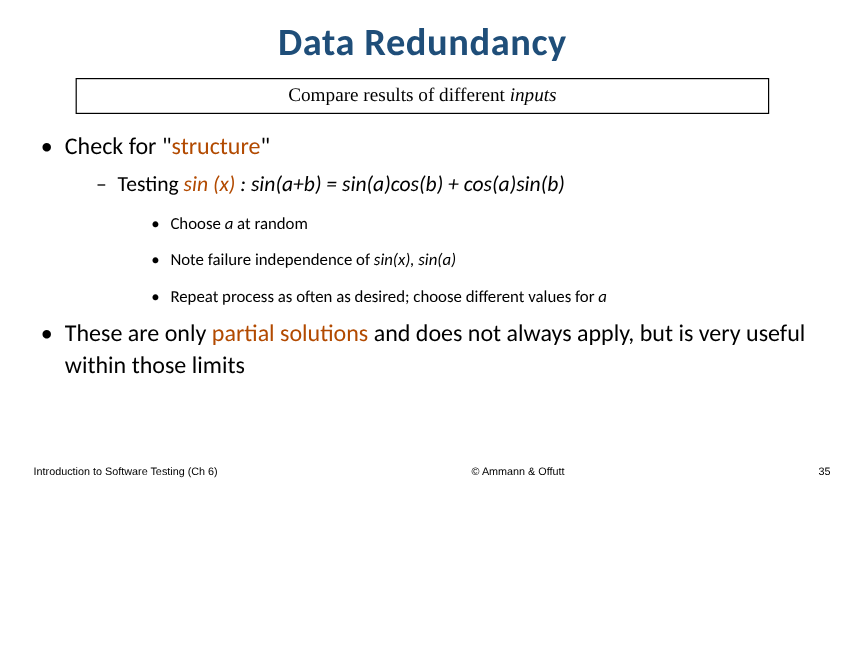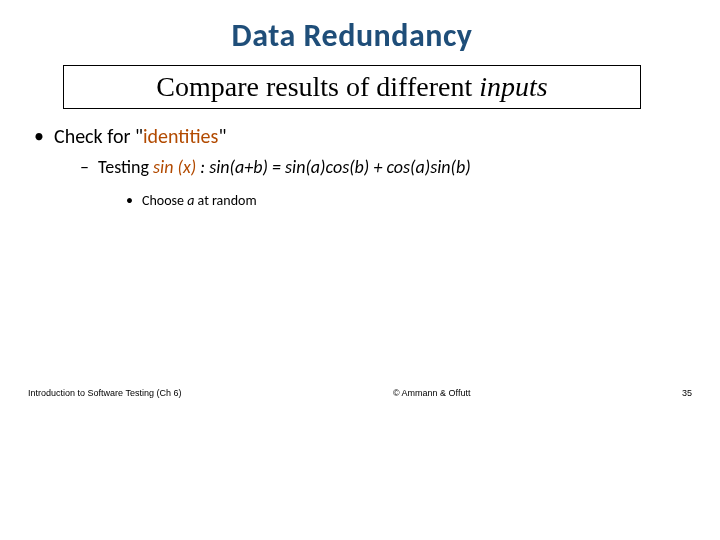--- a/index.html
+++ b/index.html
@@ -27,21 +27,21 @@
     margin: 0 0 10px 0;
     letter-spacing: 0.5px;
   }
   .subtitle-box {
     margin: 0 auto 14px auto;
     width: 560px;
     border: 1.5px solid #000;
     padding: 5px 8px;
     text-align: center;
     font-family: "Times New Roman", serif;
-    font-size: 28px;
+    font-size: 16px;
   }
   .subtitle-box .inputs { font-style: italic; }
   .content {
     font-size: 20px;
     line-height: 1.33;
   }
   ul.l1 {
     list-style: none;
     padding: 0;
     margin: 0 0 0 6px;
@@ -111,31 +111,40 @@
 <div class="slide">
   <h1 class="title">Data Redundancy</h1>
 
   <div class="subtitle-box">
     <span>Compare results of different </span><span class="inputs">inputs</span>
   </div>
 
   <div class="content">
     <ul class="l1">
       <li>
-        <span>Check for "</span><span class="orange">identities</span><span>"</span>
+        <span>Check for "</span><span class="orange">structure</span><span>"</span>
         <ul class="l2">
           <li>
             <span>Testing </span><span class="orange ital">sin (x)</span><span class="ital"> : sin(a+b) = sin(a)cos(b) + cos(a)sin(b)</span>
             <ul class="l3">
               <li>
                 <span>Choose </span><span class="ital">a</span><span> at random</span>
               </li>
+              <li>
+                <span>Note failure independence of </span><span class="ital">sin(x), sin(a)</span>
+              </li>
+              <li>
+                <span>Repeat process as often as desired; choose different values for </span><span class="ital">a</span>
+              </li>
             </ul>
           </li>
         </ul>
+      </li>
+      <li>
+        <span>These are only </span><span class="orange">partial solutions</span><span> and does not always apply, but is very useful within those limits</span>
       </li>
     </ul>
   </div>
 
   <div class="footer">
     <span>Introduction to Software Testing (Ch 6)</span>
     <span>© Ammann &amp; Offutt</span>
     <span>35</span>
   </div>
 </div>

